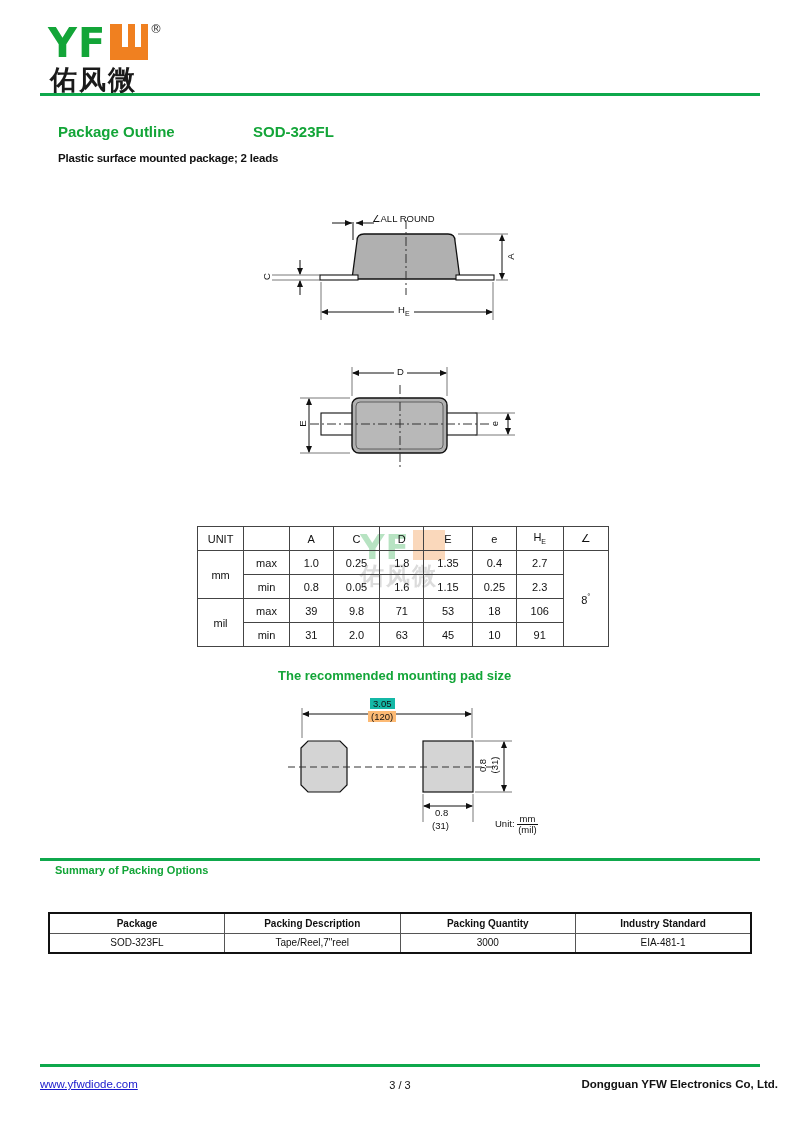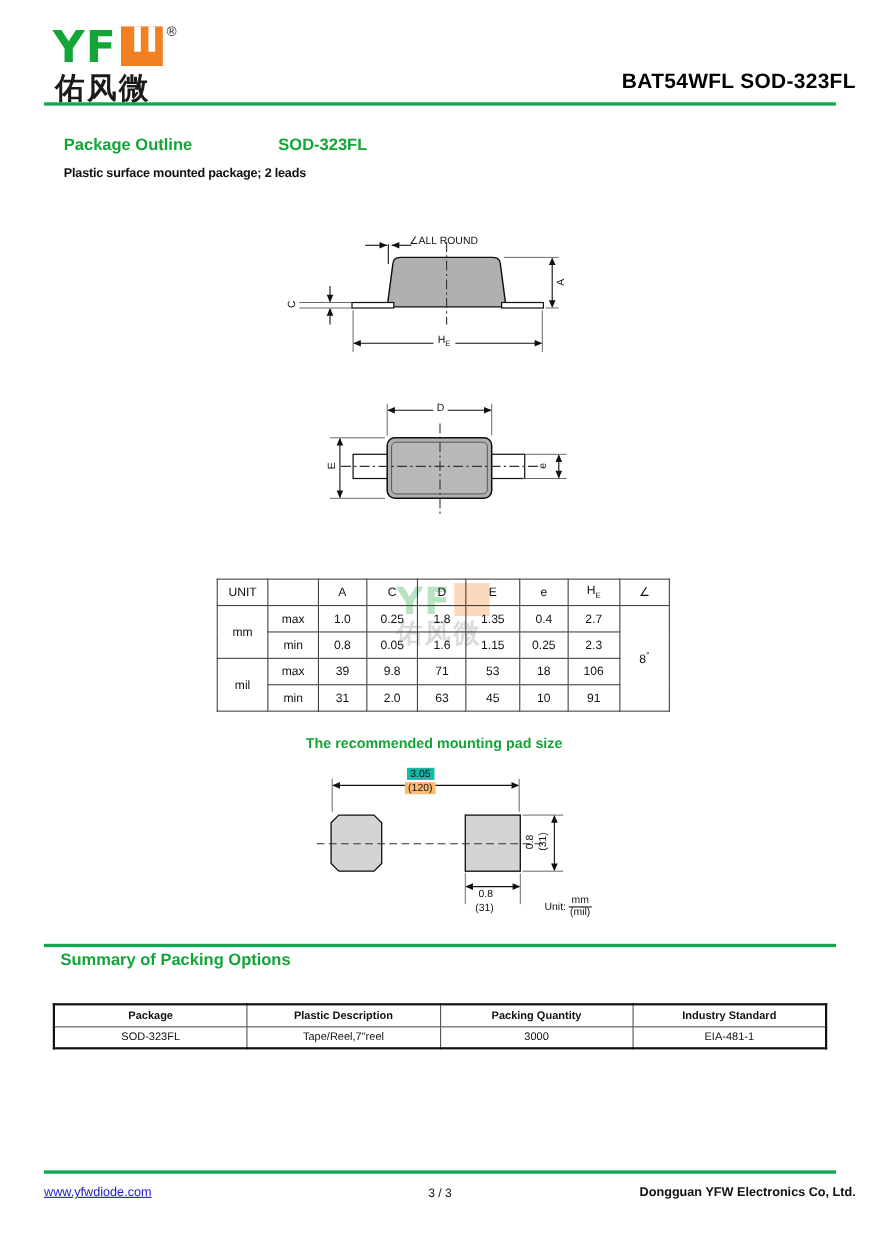--- a/index.html
+++ b/index.html
@@ -217,21 +217,20 @@
     <div class="logo-top">
       <span class="logo-yf">YF</span>
       <span class="logo-w">
         <span class="logo-w-notch"></span>
         <span class="logo-w-notch2"></span>
       </span>
       <span class="logo-reg">®</span>
     </div>
     <div class="logo-cn">佑风微</div>
   </div>
-  <div class="header-title">BAT54WFL  SOD-323FL</div>
 </div>
 <div class="rule-green" style="top:93px;"></div>
 
 <div class="sec-head" style="left:58px; top:123px;">Package Outline</div>
 <div class="sec-head" style="left:253px; top:123px;">SOD-323FL</div>
 <div class="sub-text" style="left:58px; top:152px;">Plastic surface mounted package; 2 leads</div>
 
 <div class="draw" style="left:260px; top:200px; width:280px; height:140px;">
   <svg width="280" height="140" viewBox="0 0 280 140">
 
@@ -409,27 +408,27 @@
   <div class="dim-label" style="left:215px; top:114px;">
     <span>Unit:</span>
     <span class="frac">
       <span class="num">mm</span>
       <span class="den">(mil)</span>
     </span>
   </div>
 </div>
 
 <div class="rule-green" style="top:858px;"></div>
-<div class="sec-head" style="left:55px; top:864px; font-size:15px;">Summary of Packing Options</div>
+<div class="sec-head" style="left:55px; top:864px; font-size:11px;">Summary of Packing Options</div>
 
 <table class="pack-table" style="left:48px; top:891px; width:704px;margin-top:21px;">
   <tbody>
       <tr>
     <th style="width:176px;">Package</th>
-    <th style="width:176px;">Plastic Description</th>
+    <th style="width:176px;">Packing Description</th>
     <th style="width:176px;">Packing Quantity</th>
     <th style="width:176px;">Industry Standard</th>
   </tr>
   <tr>
     <td>SOD-323FL</td>
     <td>Tape/Reel,7"reel</td>
     <td>3000</td>
     <td>EIA-481-1</td>
   </tr>
 </tbody>

